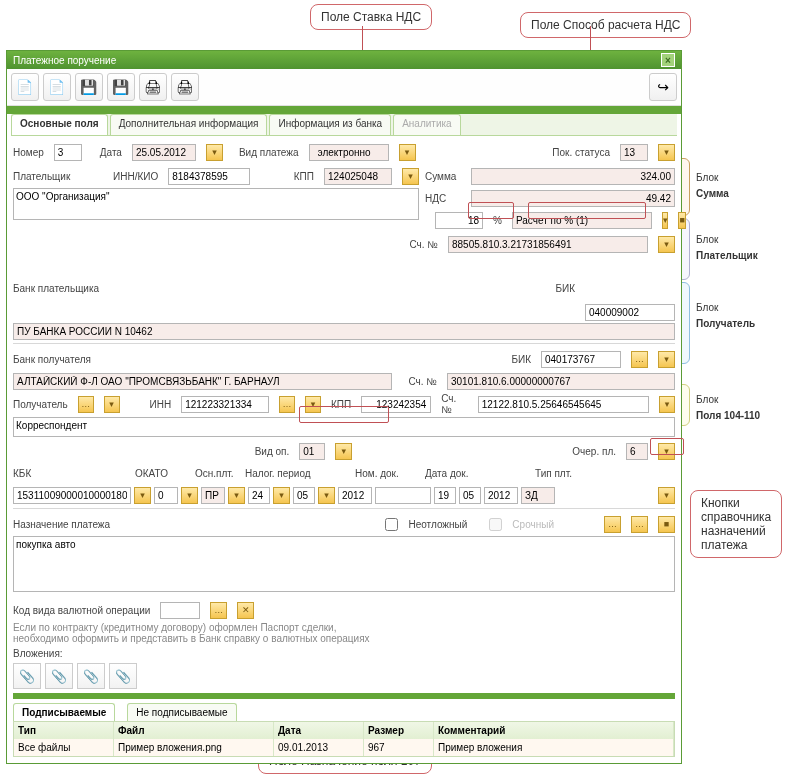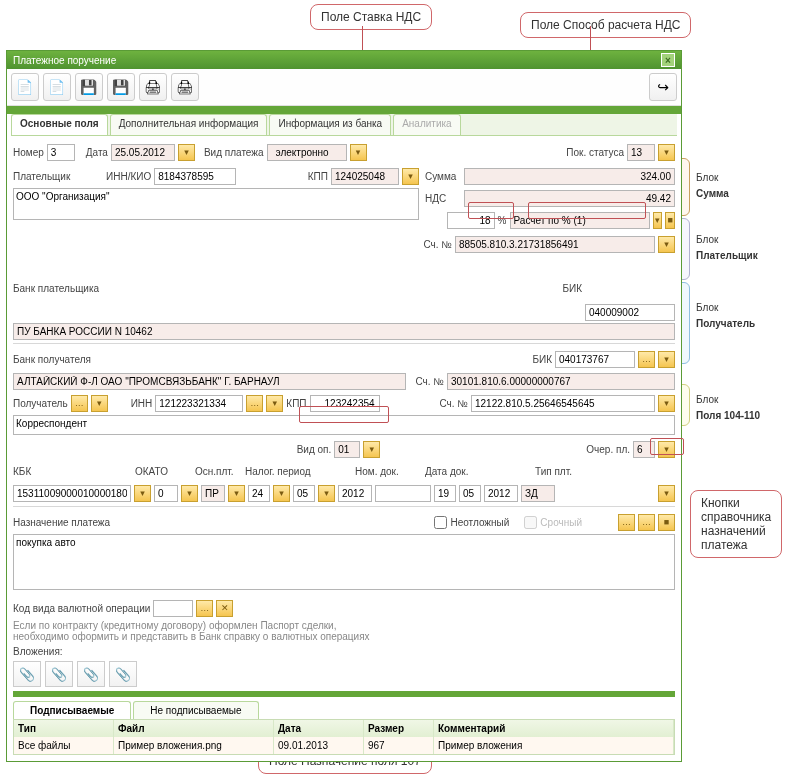--- a/index.html
+++ b/index.html
@@ -30,37 +30,37 @@
 
 
 .grbar{height:8px;background:#64a638}
 .tabs{display:flex;background:#eef5e6;border-bottom:1px solid #b8d89c;height:22px;margin:0 4px}
 .tab{padding:3px 8px;border:1px solid #b8d89c;border-bottom:none;background:#f8fbf4;margin-right:2px;border-radius:3px 3px 0 0;color:#333;cursor:pointer}
 .tab.active{background:#fff;font-weight:bold}
 .tab.dis{color:#aaa}
 
 
 .body{padding:4px 6px 6px}
-.row{display:flex;align-items:center;margin:2px 0;min-height:20px;gap:3px}
+.row{display:flex;align-items:center;margin:2px 0;min-height:20px;gap:10px}
 .lbl{color:#444}
 input[type=text],select{height:17px;border:1px solid #b5b5b5;background:#fff;padding:0 3px;font-size:10px}
 .ro{background:#f7ece9!important}
 .mini-btn{width:17px;height:17px;border:1px solid #c8a030;background:linear-gradient(#ffe9a8,#f5c550);display:inline-flex;align-items:center;justify-content:center;cursor:pointer;font-size:9px;color:#7a5a10}
 
 .sec{border-top:1px solid #d8d8d8;margin-top:3px;padding-top:3px}
 
 .wide{width:100%}
 textarea{border:1px solid #b5b5b5;padding:2px;font-size:10px;resize:none}
 
 
 .attach-row{display:flex;gap:4px;margin:4px 0}
 .attbtn{width:28px;height:26px;border:1px solid #ccc;background:linear-gradient(#fff,#f2f2f2);display:flex;align-items:center;justify-content:center;font-size:13px;cursor:pointer}
 
 .filetabs{display:flex;margin-top:4px}
-.filetabs .ft{padding:3px 16px;border:1px solid #b8d89c;border-bottom:none;background:#f8fbf4;border-radius:3px 3px 0 0;margin-right:2px;cursor:pointer}
+.filetabs .ft{padding:3px 8px;border:1px solid #b8d89c;border-bottom:none;background:#f8fbf4;border-radius:3px 3px 0 0;margin-right:12px;cursor:pointer}
 .filetabs .ft.active{background:#fff;font-weight:bold}
 .filetable{border:1px solid #c8dcb4}
 .filetable .hdr{display:flex;background:linear-gradient(#f0f7e6,#e2efd2);font-weight:bold}
 .filetable .rowf{display:flex;background:#fff8f0}
 .filetable .cell{padding:3px 4px;border-right:1px solid #d8e8c8}
 .c1{width:100px}.c2{width:160px}.c3{width:90px}.c4{width:70px}.c5{flex:1}
 .markline{position:absolute;border:1px solid #c05055;pointer-events:none;border-radius:2px}
 </style>
 </head>
 <body>

